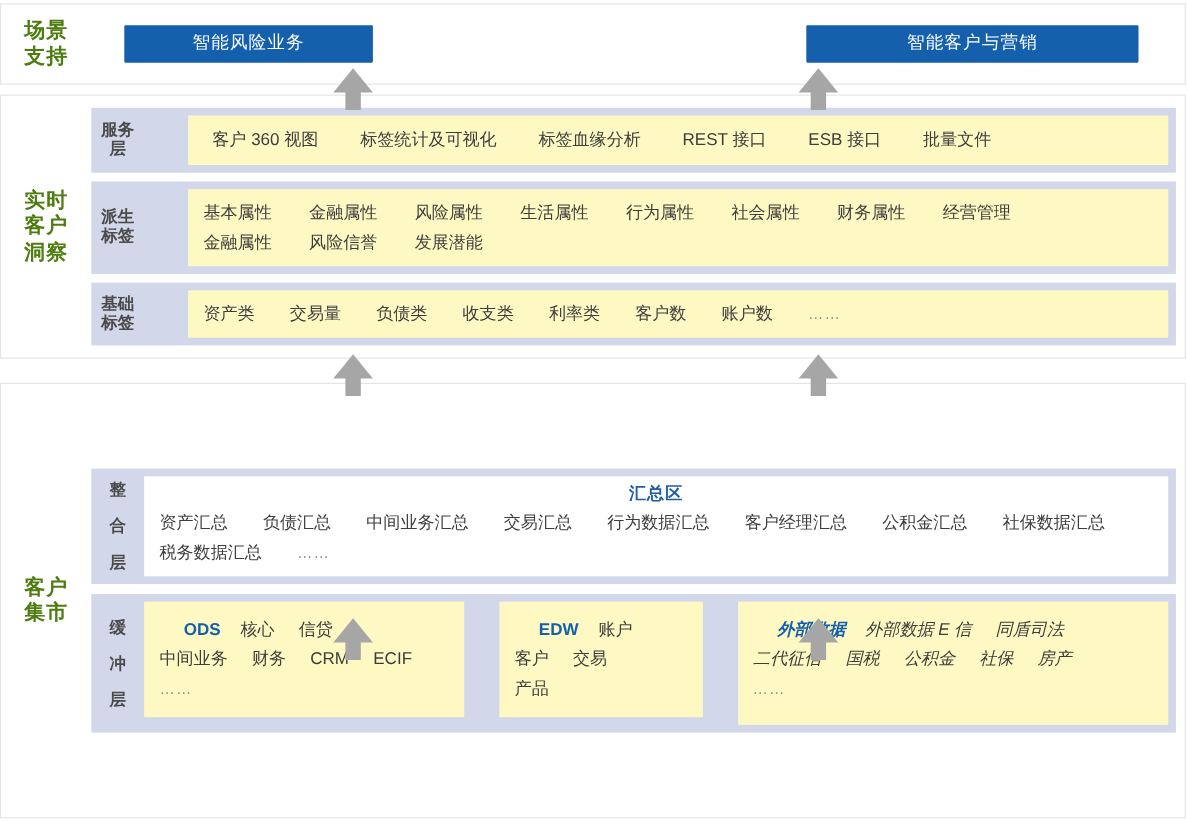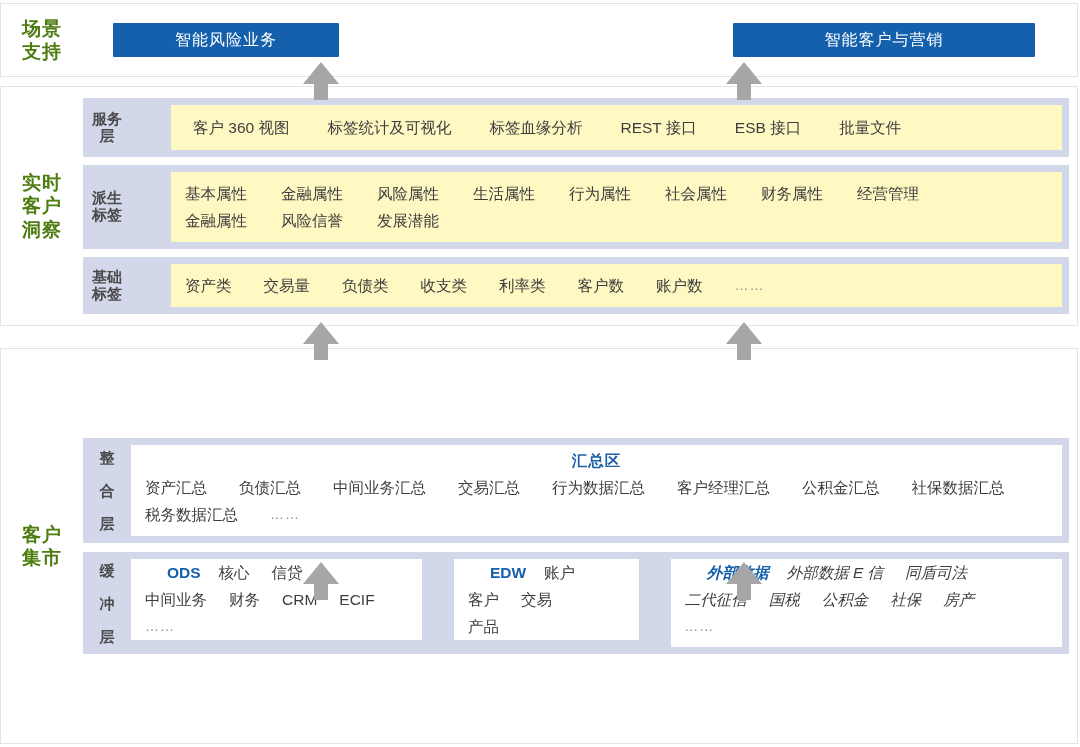--- a/index.html
+++ b/index.html
@@ -173,22 +173,22 @@
   .mart-card{
     background:#ffffff;
     padding:6px 14px 8px;
     box-sizing:border-box;
     margin-bottom:7px;
   }
   .mart-card:last-child{margin-bottom:0;}
   .mart-card .chip{margin-right:32px;}
 
   .buffer-card{
-    background:#ffffff;
-    padding:0 14px;
+    background:#fef9c3;
+    padding:12px 14px;
     margin-bottom:7px;
     box-sizing:border-box;
   }
   .buffer-card:last-child{margin-bottom:0;font-style:italic;}
   .buffer-card .chips{min-height:32px;}
   .buffer-card .chip{margin-right:22px;}
   .buffer-card .chip.accent{margin-left:22px;margin-right:18px;}
 
   
   .up-arrow{

